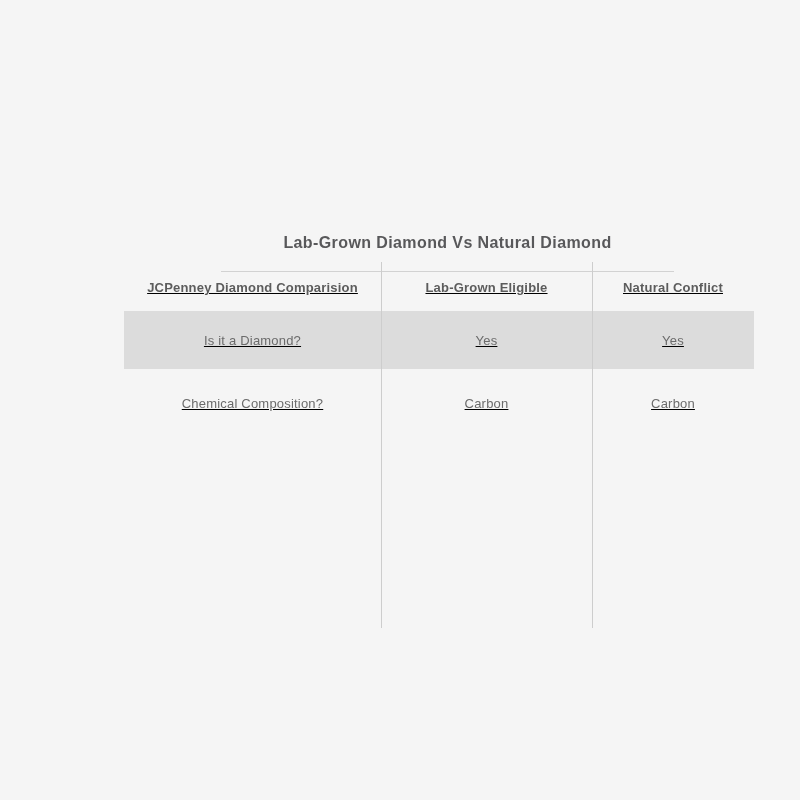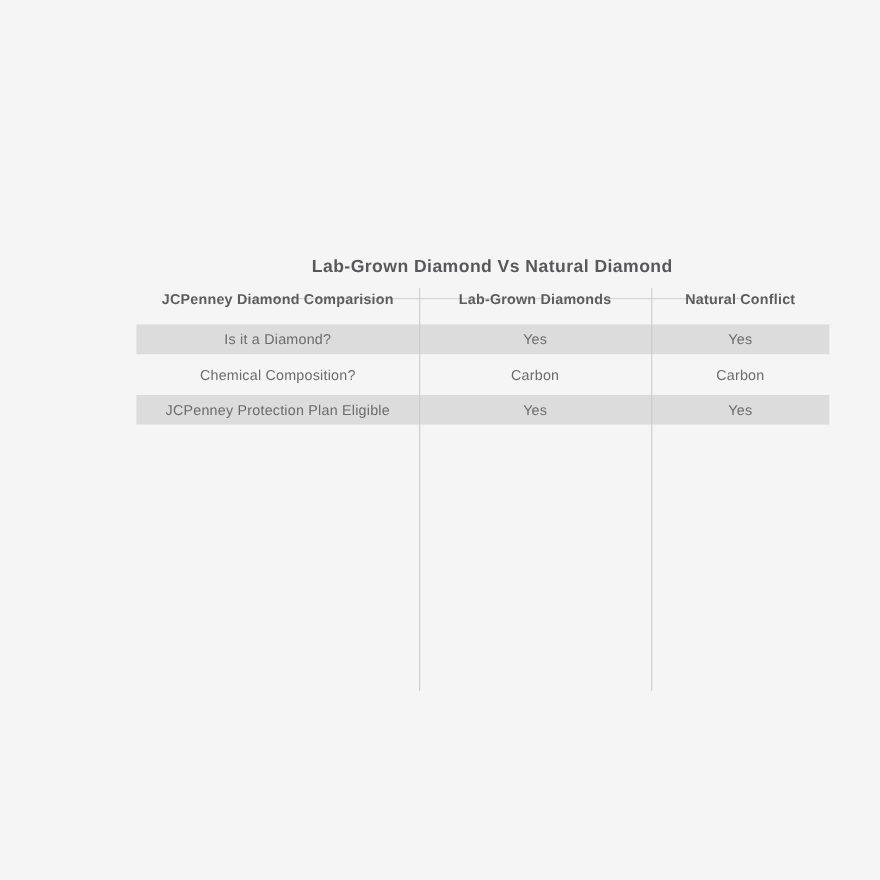--- a/index.html
+++ b/index.html
@@ -24,41 +24,42 @@
     font-size: 16px;
     font-weight: bold;
     color: #58585a;
     letter-spacing: 0.4px;
     line-height: 19px;
   }
 
   table.comparison {
     position: absolute;
     left: 88px;
-    top: 212px;
+    top: 228px;
     width: 630px;
     border-collapse: separate;
     border-spacing: 0 5px;
     table-layout: fixed;
+    text-decoration: underline;
   }
   col.c1 { width: 257px; }
   col.c2 { width: 211px; }
   col.c3 { width: 162px; }
 
   th {
     height: 37px;
     font-size: 13px;
     font-weight: bold;
     color: #5c5c5c;
     text-align: center;
     vertical-align: middle;
     letter-spacing: 0.2px;
   }
   td {
-    height: 27px;
+    height: 58px;
     font-size: 13px;
     font-weight: normal;
     color: #6b6b6b;
     text-align: center;
     vertical-align: middle;
     letter-spacing: 0.2px;
   }
   tr.shade td { background: #dcdcdc; }
 
   .vline {
@@ -81,37 +82,32 @@
 
 <table class="comparison">
   <colgroup>
     <col class="c1">
       <col class="c2">
       <col class="c3">
   </colgroup>
   <thead>
     <tr>
       <th>JCPenney Diamond Comparision</th>
-      <th>Lab-Grown Diamonds</th>
+      <th>Lab-Grown Eligible</th>
       <th>Natural Conflict</th>
     </tr>
   </thead>
   <tbody>
     <tr class="shade">
       <td>Is it a Diamond?</td>
       <td>Yes</td>
       <td>Yes</td>
     </tr>
     <tr>
       <td>Chemical Composition?</td>
       <td>Carbon</td>
       <td>Carbon</td>
     </tr>
-    <tr class="shade">
-      <td>JCPenney Protection Plan Eligible</td>
-      <td>Yes</td>
-      <td>Yes</td>
-    </tr>
   </tbody>
 </table>
 
 <div class="vline vline-1"></div>
 <div class="vline vline-2"></div>
 
 </body></html>

